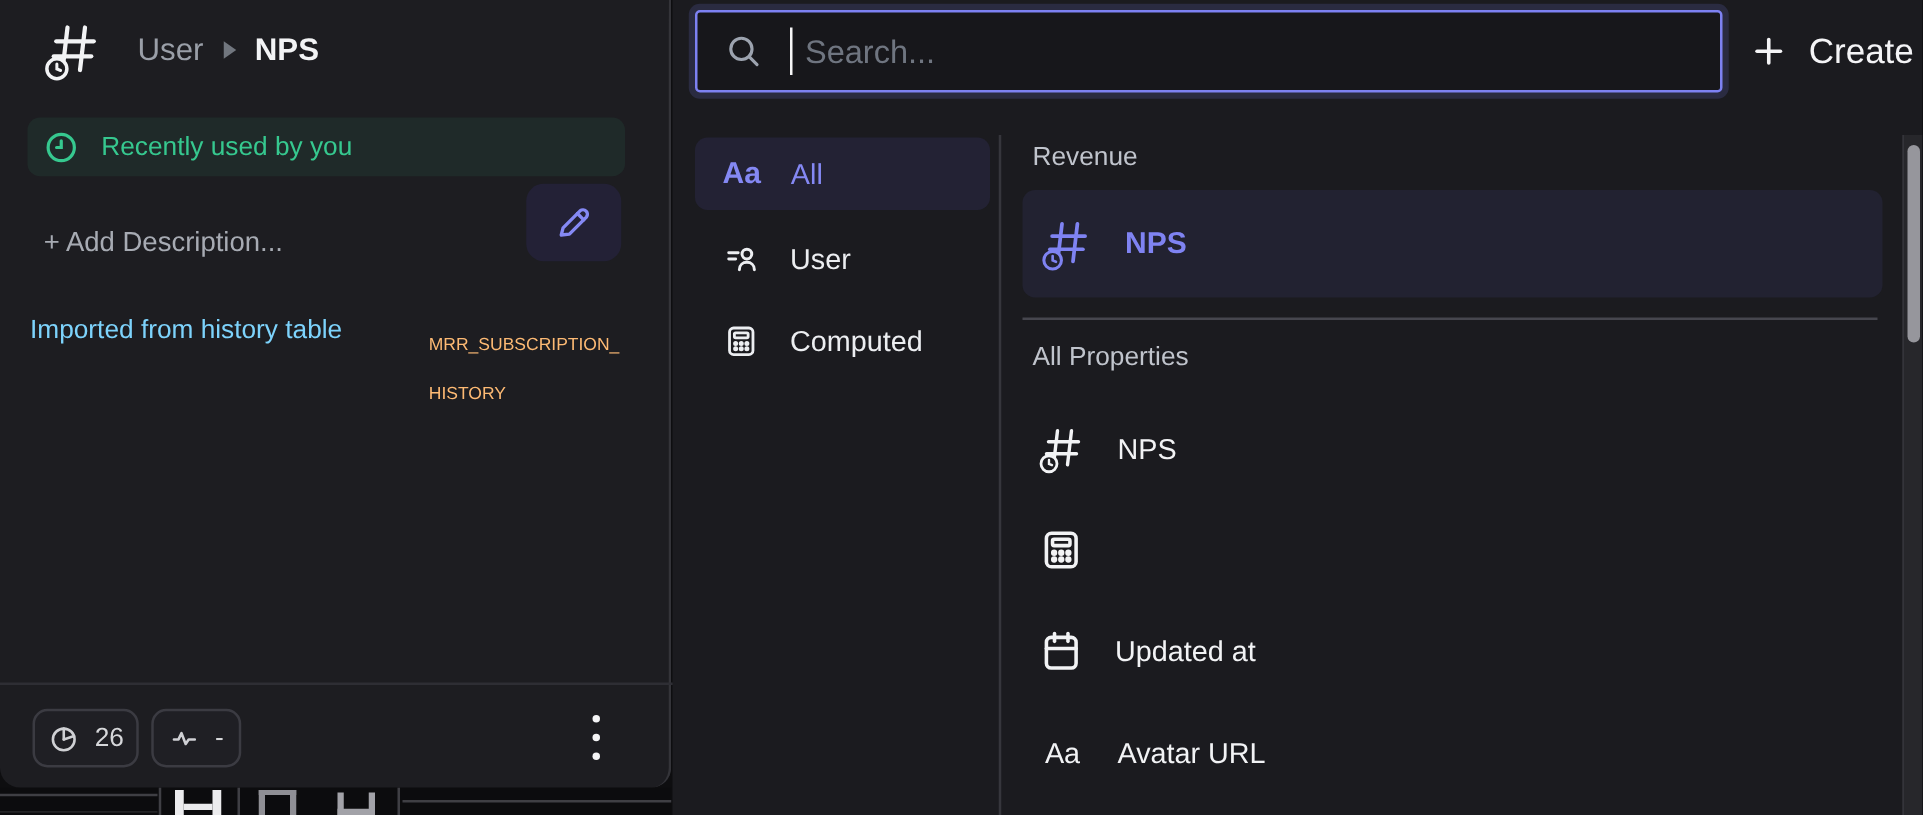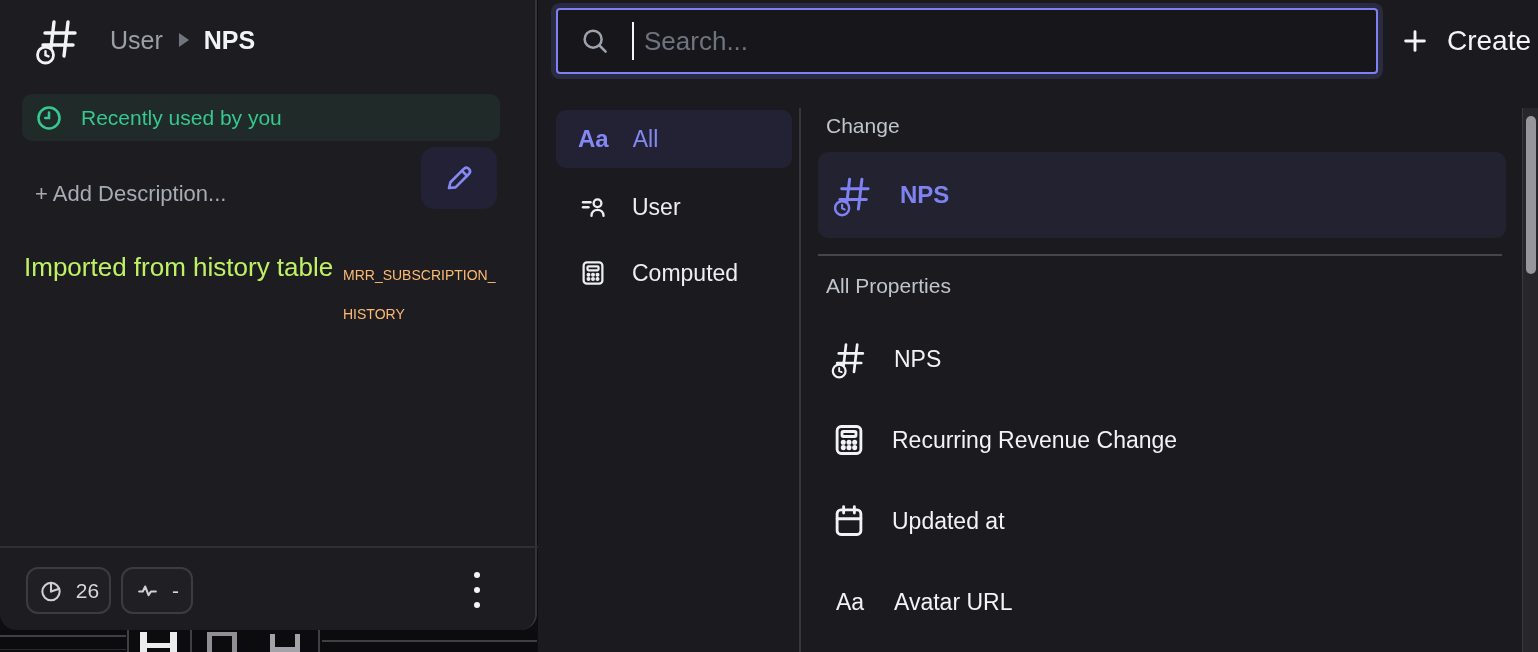--- a/index.html
+++ b/index.html
@@ -24,21 +24,21 @@
   .pill-recent { position:absolute; left:22px; top:94px; width:478px; height:47px;
     background:rgba(62,207,142,0.08); border-radius:10px;
     display:flex; align-items:center; gap:18px; padding-left:13px; }
   .pill-recent span { color:#36c88f; font-size:21px; }
 
   .add-desc { position:absolute; left:35px; top:181px; color:#a7abb3; font-size:22px; }
   .pencil-btn { position:absolute; left:421px; top:147px; width:76px; height:62px;
     background:#232136; border-radius:14px; display:flex; align-items:center; justify-content:center;
     cursor:pointer; border:none; }
 
-  .imported-label { position:absolute; left:24px; top:252px; color:#bef264; font-size:26px; }
+  .imported-label { position:absolute; left:24px; top:252px; color:#7dd3fc; font-size:21px; }
   .imported-value { position:absolute; left:343px; top:256px; width:160px; color:#fdba74;
     font-size:14px; line-height:39px; word-break:break-all; }
 
   .panel-footer { position:absolute; left:0; top:546px; width:548px; height:84px;
     border-top:2px solid #2e2e34; }
   .chip { position:absolute; top:19px; height:47px; border:2px solid #3b3b42; border-radius:12px;
     background:#1f1f24; display:flex; align-items:center; gap:12px; justify-content:center;
     color:#d6d7da; font-size:21px; cursor:pointer; }
   .chip1 { left:26px; width:85px; }
   .chip2 { left:121px; width:72px; }
@@ -224,21 +224,21 @@
         <circle cx="8.4" cy="13.4" r="0.7" fill="#eceef1"></circle>
           <circle cx="12" cy="13.4" r="0.7" fill="#eceef1"></circle>
           <circle cx="15.6" cy="13.4" r="0.7" fill="#eceef1"></circle>
         <circle cx="8.4" cy="16.8" r="0.7" fill="#eceef1"></circle>
           <circle cx="12" cy="16.8" r="0.7" fill="#eceef1"></circle>
           <circle cx="15.6" cy="16.8" r="0.7" fill="#eceef1"></circle>
       </svg>
       <span>Computed</span>
     </button>
 
-    <div class="section-title" style="top:114px;">Change</div>
+    <div class="section-title" style="top:114px;">Revenue</div>
 
     <div class="recent-row">
       <svg width="44" height="46" viewBox="0 0 50 52" fill="none" stroke="#7f83f2" stroke-width="3.4" stroke-linecap="round">
         <path d="M20 8 L16 42"></path>
           <path d="M34 8 L30 42"></path>
           <path d="M11 19 H41"></path>
           <path d="M9 31 H39"></path>
         <circle cx="11.5" cy="41" r="8" fill="#222231" stroke-width="2.8"></circle>
         <path d="M11.5 37.2 v4 l3 1.2" stroke-width="2.4" fill="none"></path>
       </svg>
@@ -265,21 +265,20 @@
       <svg width="38" height="38" viewBox="0 0 24 24" fill="none" stroke="#f2f3f5" stroke-width="1.8" stroke-linecap="round">
         <rect x="4.5" y="3.5" width="15" height="17" rx="2.6"></rect>
         <rect x="7.6" y="6.6" width="8.8" height="3.2" rx="0.8"></rect>
         <circle cx="8.4" cy="13.4" r="0.7" fill="#f2f3f5"></circle>
           <circle cx="12" cy="13.4" r="0.7" fill="#f2f3f5"></circle>
           <circle cx="15.6" cy="13.4" r="0.7" fill="#f2f3f5"></circle>
         <circle cx="8.4" cy="16.8" r="0.7" fill="#f2f3f5"></circle>
           <circle cx="12" cy="16.8" r="0.7" fill="#f2f3f5"></circle>
           <circle cx="15.6" cy="16.8" r="0.7" fill="#f2f3f5"></circle>
       </svg>
-      <span>Recurring Revenue Change</span>
     </div>
 
     <div class="prop-row" style="top:492px;">
       <svg width="38" height="38" viewBox="0 0 24 24" fill="none" stroke="#f2f3f5" stroke-width="1.8" stroke-linecap="round">
         <rect x="4.5" y="5" width="15" height="15.5" rx="2.4"></rect>
         <path d="M8.6 3 v4"></path>
           <path d="M15.4 3 v4"></path>
           <path d="M4.5 10.6 H19.5"></path>
       </svg>
       <span>Updated at</span>

